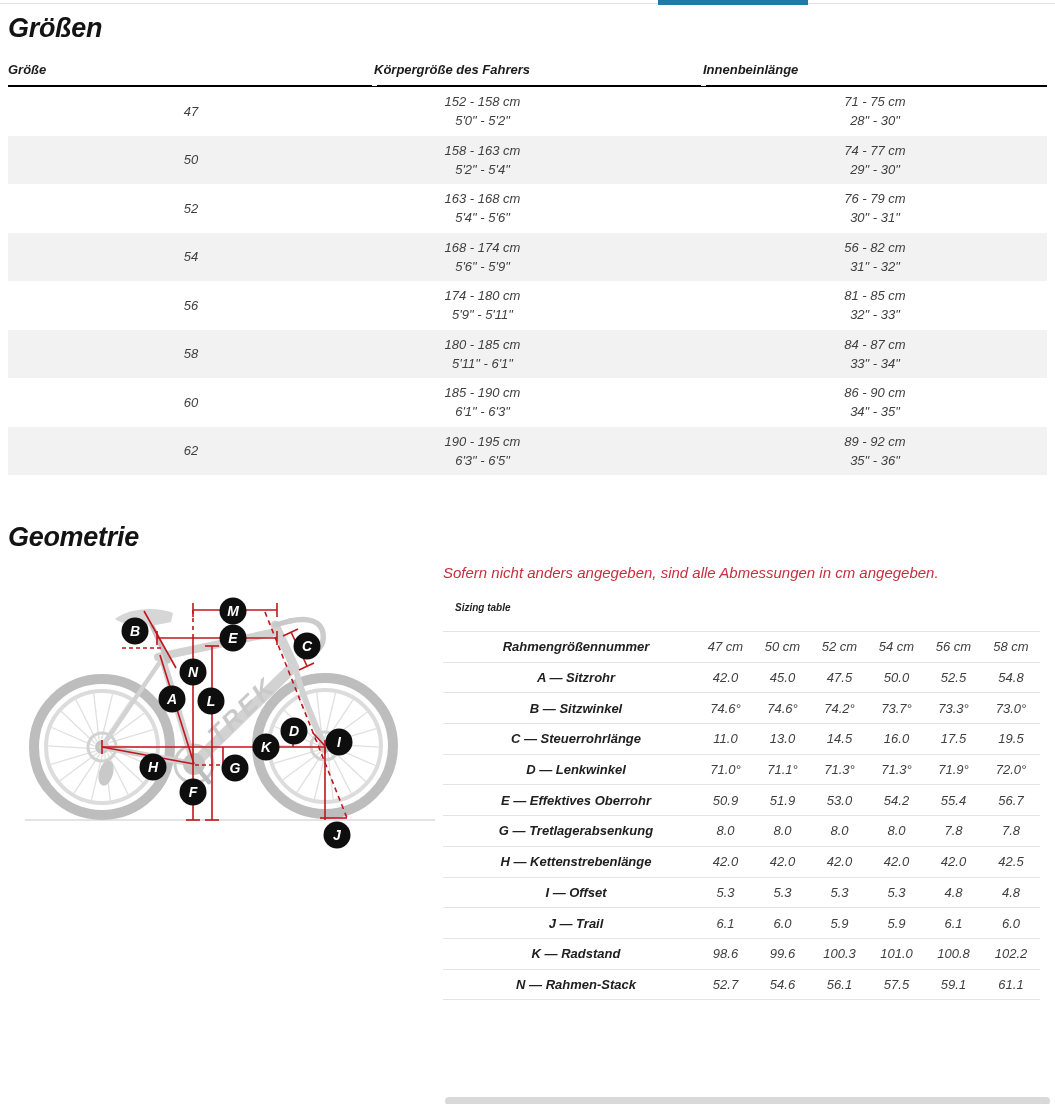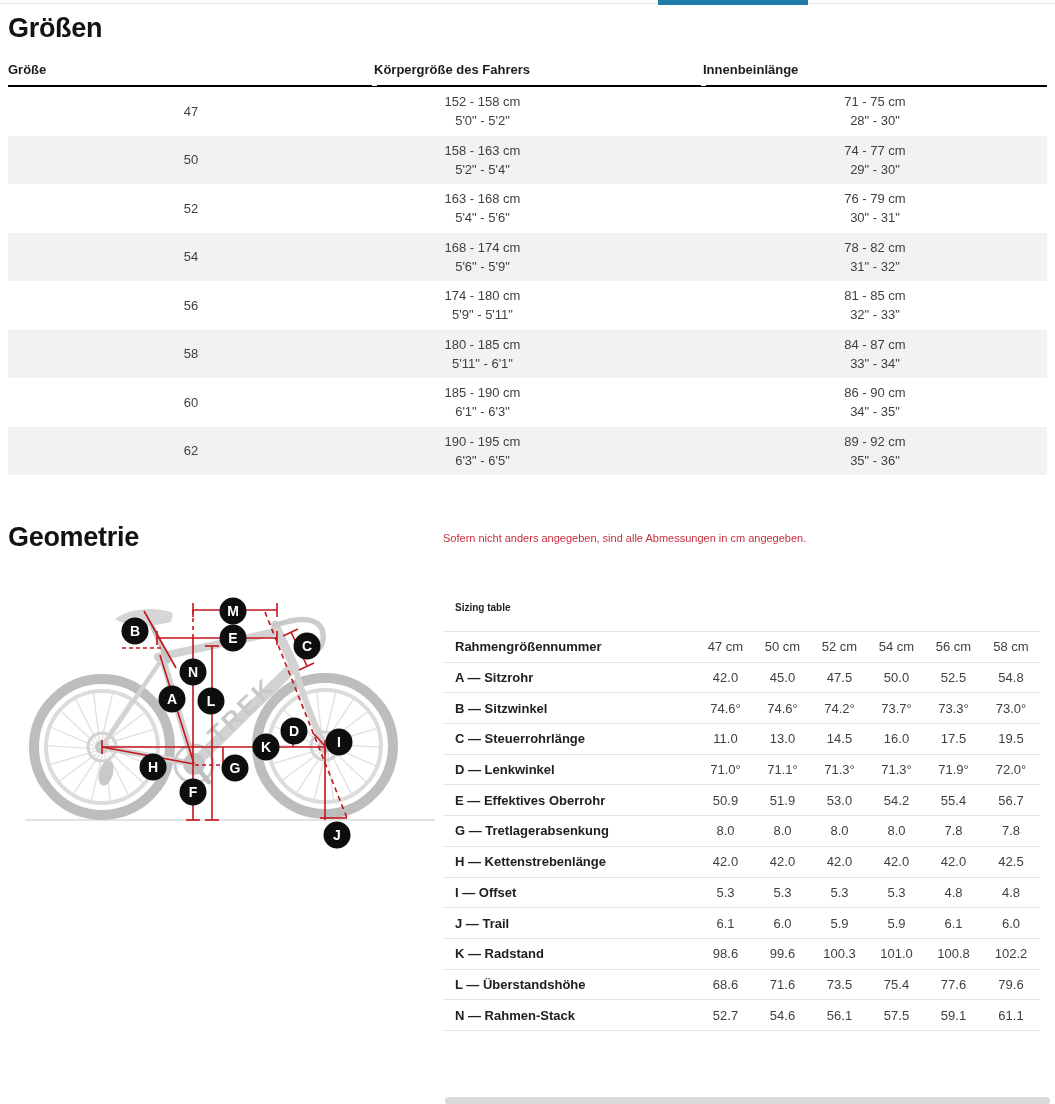--- a/index.html
+++ b/index.html
@@ -1,41 +1,41 @@
 <!DOCTYPE html>
 <html><head>
 <meta charset="utf-8">
 <style>
   html,body{margin:0;padding:0;background:#fff;}
   #canvas{position:relative;width:1055px;height:1104px;background:#fff;overflow:hidden;
-    font-family:"Liberation Sans","DejaVu Sans",sans-serif;color:#222;}
+    font-family:"Liberation Sans","DejaVu Sans",sans-serif;color:#222;font-style:italic;}
   .hairline-top{position:absolute;left:0;top:3px;width:1055px;height:1px;background:#e4e4e4;}
   .tab-indicator{position:absolute;left:658px;top:0;width:150px;height:5px;}
   h1.sec{position:absolute;left:8px;margin:0;font-size:27px;font-weight:700;color:#131313;letter-spacing:-0.3px;}
   #sizes-title{top:13px;}
   #geo-title{top:522px;}
 
   
   #sizes-table{position:absolute;left:8px;top:56px;width:1039px;border-collapse:collapse;table-layout:fixed;}
   #sizes-table th{font-size:13px;font-weight:700;color:#1c1c1c;padding:6px 0 8px 0;text-align:left;border-bottom:2px solid #000;}
   #sizes-table td{font-size:13px;color:#3f3f3f;text-align:center;vertical-align:middle;height:48.5px;line-height:19px;padding:0;}
   #sizes-table col.c1{width:366px;} #sizes-table col.c2{width:329px;} #sizes-table col.c3{width:344px;}
   #sizes-table th.c2pad,#sizes-table td.c2pad{padding-right:112px;}
   #sizes-table tr.stripe td{background:#f2f2f2;}
   .gapmask{position:absolute;top:82px;width:5px;height:4px;background:#fff;}
 
   
-  #geo-note{position:absolute;left:443px;top:532px;font-size:11px;color:#c5303e;}
+  #geo-note{position:absolute;left:443px;top:564px;font-size:15px;color:#c5303e;}
   #geo-table-title{position:absolute;left:455px;top:602px;font-size:10px;font-weight:700;color:#1f1f1f;}
   #geo-table{position:absolute;left:443px;top:631px;width:597px;border-collapse:collapse;table-layout:fixed;}
   #geo-table col.lab{width:254px;} #geo-table col.v{width:57px;} #geo-table col.vlast{width:58px;}
   #geo-table tr{height:30.7px;}
   #geo-table th,#geo-table td{border-top:1px solid #e4e4e4;font-size:13px;vertical-align:middle;padding:0;}
   #geo-table tr:last-child th,#geo-table tr:last-child td{border-bottom:1px solid #e4e4e4;}
-  #geo-table th.rowlab{text-align:left;font-weight:700;color:#202020;padding-left:12px;margin-top:29px;}
+  #geo-table th.rowlab{text-align:center;font-weight:700;color:#202020;padding-left:12px;margin-top:29px;}
   #geo-table td.val,#geo-table th.colval{text-align:center;font-weight:400;color:#3f3f3f;}
   #geo-scrollbar{position:absolute;left:445px;top:1097px;width:605px;height:8px;border-radius:4px;background:#d9d9d9;}
 
   #geo-diagram{position:absolute;left:10px;top:575px;}
 </style>
 </head>
 <body>
 <div id="canvas">
 
 <div class="hairline-top"></div>
@@ -90,21 +90,21 @@
             <div>30" - 31"</div>
           </td>
         </tr>
         <tr class="stripe">
           <td>54</td>
           <td class="c2pad">
             <div>168 - 174 cm</div>
             <div>5'6" - 5'9"</div>
           </td>
           <td>
-            <div>78 - 82 cm</div>
+            <div>56 - 82 cm</div>
             <div>31" - 32"</div>
           </td>
         </tr>
         <tr>
           <td>56</td>
           <td class="c2pad">
             <div>174 - 180 cm</div>
             <div>5'9" - 5'11"</div>
           </td>
           <td>
@@ -426,29 +426,20 @@
         <tr>
           <th class="rowlab">K — Radstand</th>
           <td class="val">98.6</td>
           <td class="val">99.6</td>
           <td class="val">100.3</td>
           <td class="val">101.0</td>
           <td class="val">100.8</td>
           <td class="val">102.2</td>
         </tr>
         <tr>
-          <th class="rowlab">L — Überstandshöhe</th>
-          <td class="val">68.6</td>
-          <td class="val">71.6</td>
-          <td class="val">73.5</td>
-          <td class="val">75.4</td>
-          <td class="val">77.6</td>
-          <td class="val">79.6</td>
-        </tr>
-        <tr>
           <th class="rowlab">N — Rahmen-Stack</th>
           <td class="val">52.7</td>
           <td class="val">54.6</td>
           <td class="val">56.1</td>
           <td class="val">57.5</td>
           <td class="val">59.1</td>
           <td class="val">61.1</td>
         </tr>
       </tbody>
 </table>

